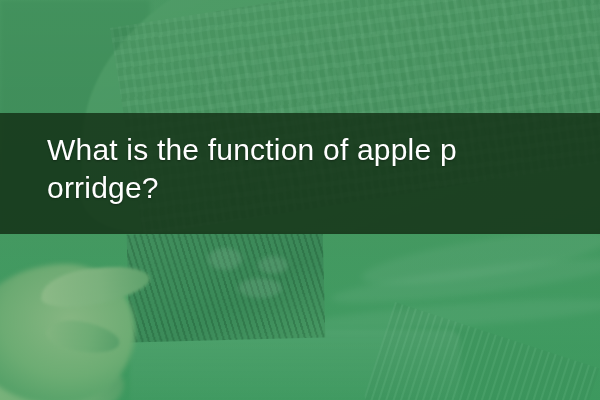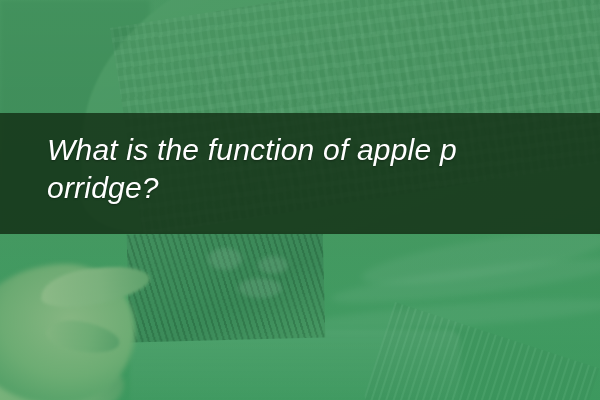--- a/index.html
+++ b/index.html
@@ -221,21 +221,20 @@
   }
   .caption-text {
     margin: 0;
     color: #ffffff;
     font-size: 30px;
     line-height: 38px;
     font-weight: 400;
     letter-spacing: .2px;
     white-space: pre-line;
     text-shadow: 0 1px 2px rgba(0,0,0,.35);
-    font-style: italic;
   }
 </style>
 </head>
 <body>
 
 <div id="thumbnail">
 
   <div class="photo-layer photo-top">
     <div class="sky-left"></div>
     <div class="stadium-mass"></div>

